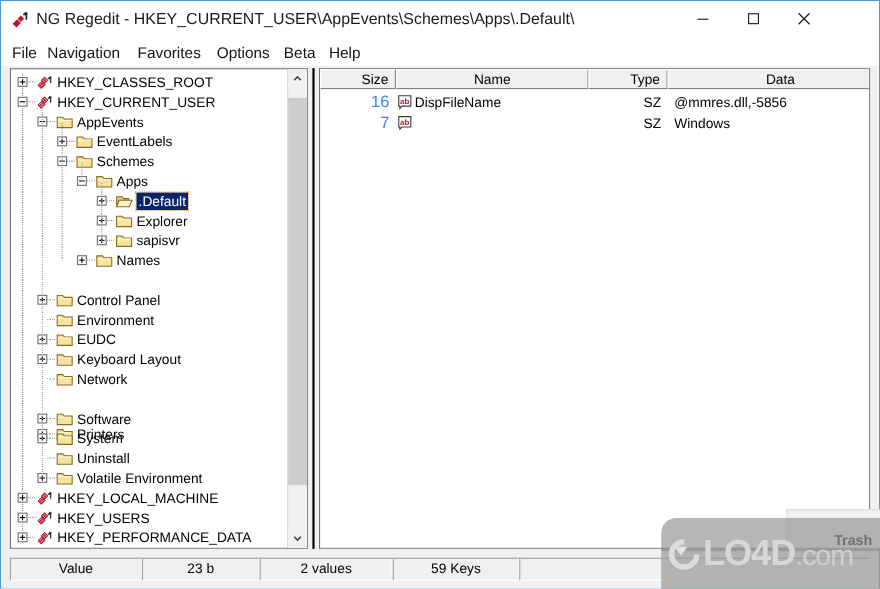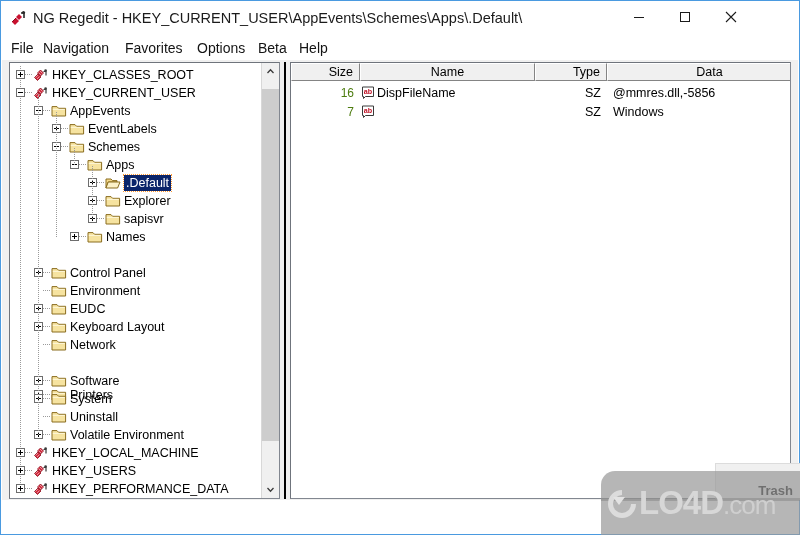--- a/index.html
+++ b/index.html
@@ -138,21 +138,21 @@
     border-top:1px solid #ffffff;
     border-left:1px solid #ffffff;
     border-right:1px solid #848484;
     border-bottom:1px solid #848484;
     font-size:12.5px;color:#000;line-height:17px;
   }
   .hcell span{display:block;padding:0 6px;}
   .hcell.right span{text-align:right;}
   .hcell.center span{text-align:center;}
   .lrow{position:absolute;left:0;height:16px;width:100%;}
-  .lsize{position:absolute;top:0;font-size:12px;color:#4d7c0f;line-height:16px;text-align:right;}
+  .lsize{position:absolute;top:0;font-size:15px;color:#3b82f6;line-height:16px;text-align:right;}
   .lname{position:absolute;top:0;font-size:12.5px;color:#000;line-height:16px;}
   .ltype{position:absolute;top:0;font-size:12.5px;color:#000;line-height:16px;text-align:right;}
   .ldata{position:absolute;top:0;font-size:12.5px;color:#000;line-height:16px;}
   .abico{position:absolute;top:1px;width:14px;height:14px;}
   
   .trash{
     position:absolute;left:714px;top:462px;width:85px;height:36px;
     background:#f0f0f0;
     border-left:1px solid #dcdcdc;
     border-top:1px solid #dcdcdc;
@@ -527,20 +527,27 @@
             <div class="ldata" style="left: 322px;">Windows</div>
           </div>
         </div>
     </div>
   </div>
 
   <div class="trash">
     <span>Trash</span>
   </div>
 
+  <div class="statusbar" id="statusbar">
+      <div class="spanel" style="left: 7px; width: 120px;">Value</div>
+      <div class="spanel" style="left: 127px; width: 107px;">23 b</div>
+      <div class="spanel" style="left: 234px; width: 121px;">2 values</div>
+      <div class="spanel" style="left: 355px; width: 115px;">59 Keys</div>
+      <div class="spanel" style="left: 470px; width: 319px;"></div>
+    </div>
 
   <div class="watermark">
     <div class="wm-band"></div>
     <div class="wm-line"></div>
     <div class="wm-logo">
       <svg width="34" height="34" viewBox="0 0 34 34">
         <path d="M17 3 A14 14 0 1 0 31 17 L26 17 A9 9 0 1 1 17 8 Z" fill="#dcdcdc"></path>
         <path d="M8 10 L20 10 L14 18 Z" fill="#e3e3e3"></path>
       </svg>
     </div>

